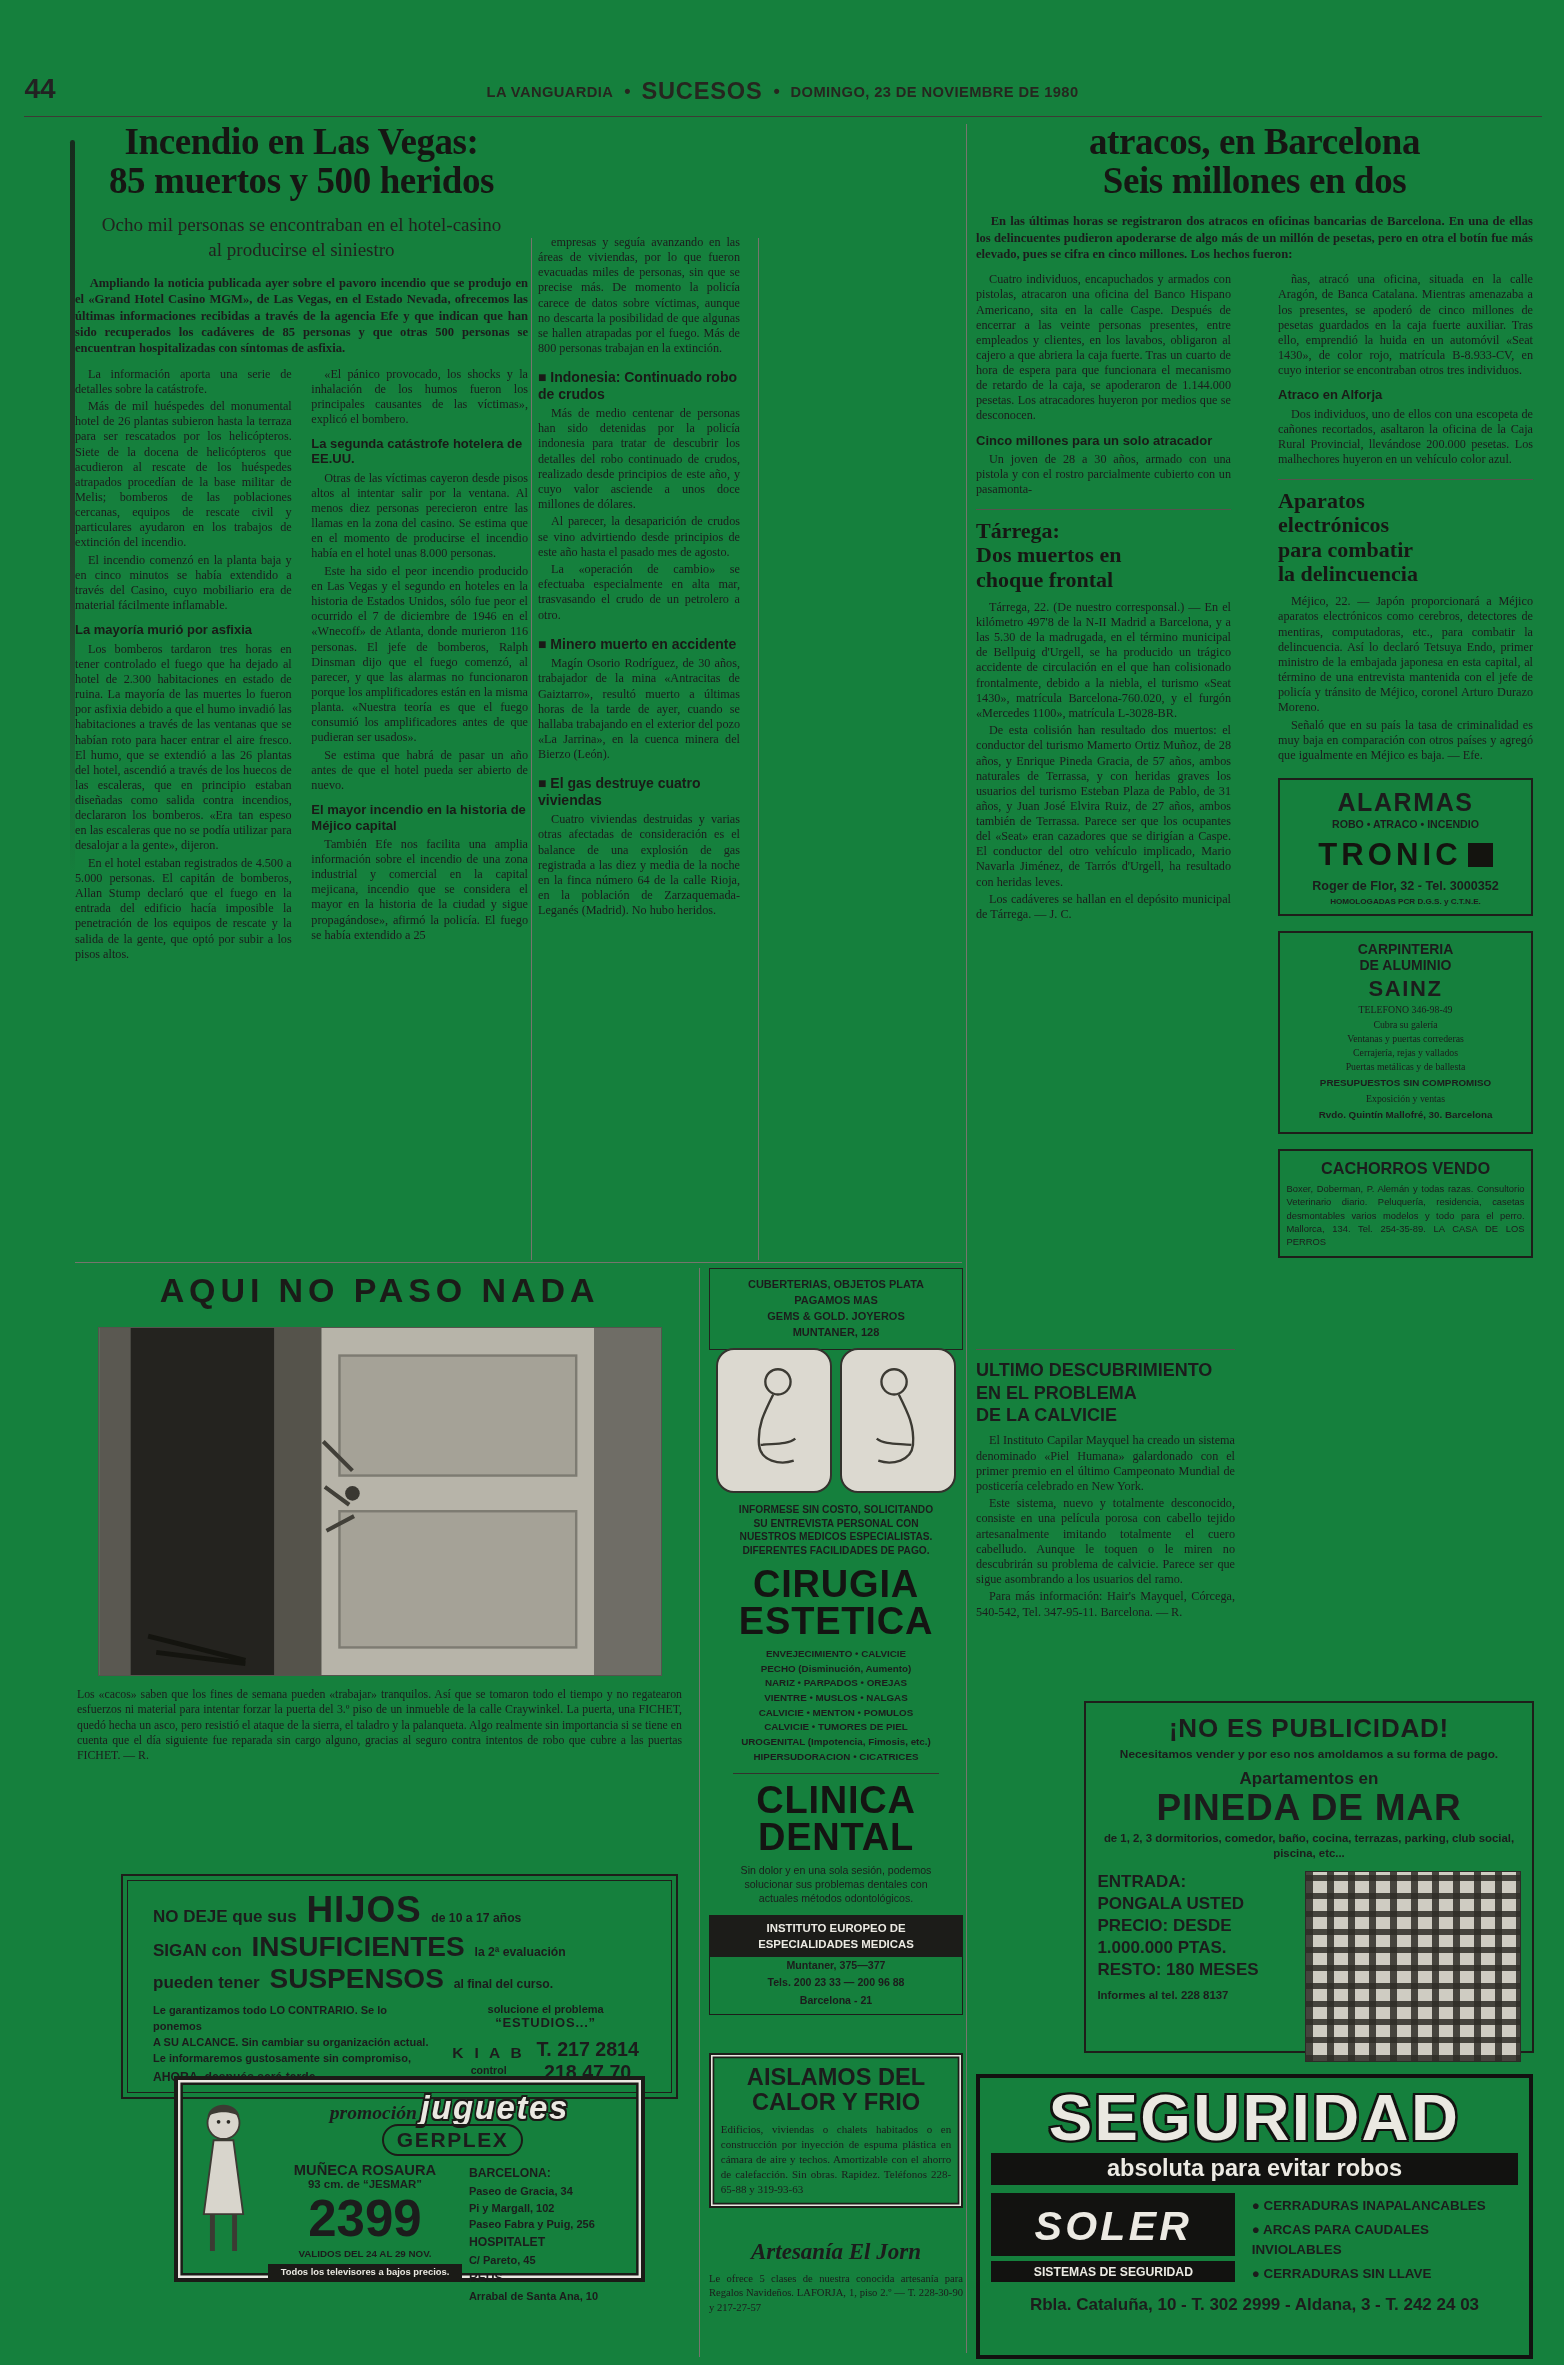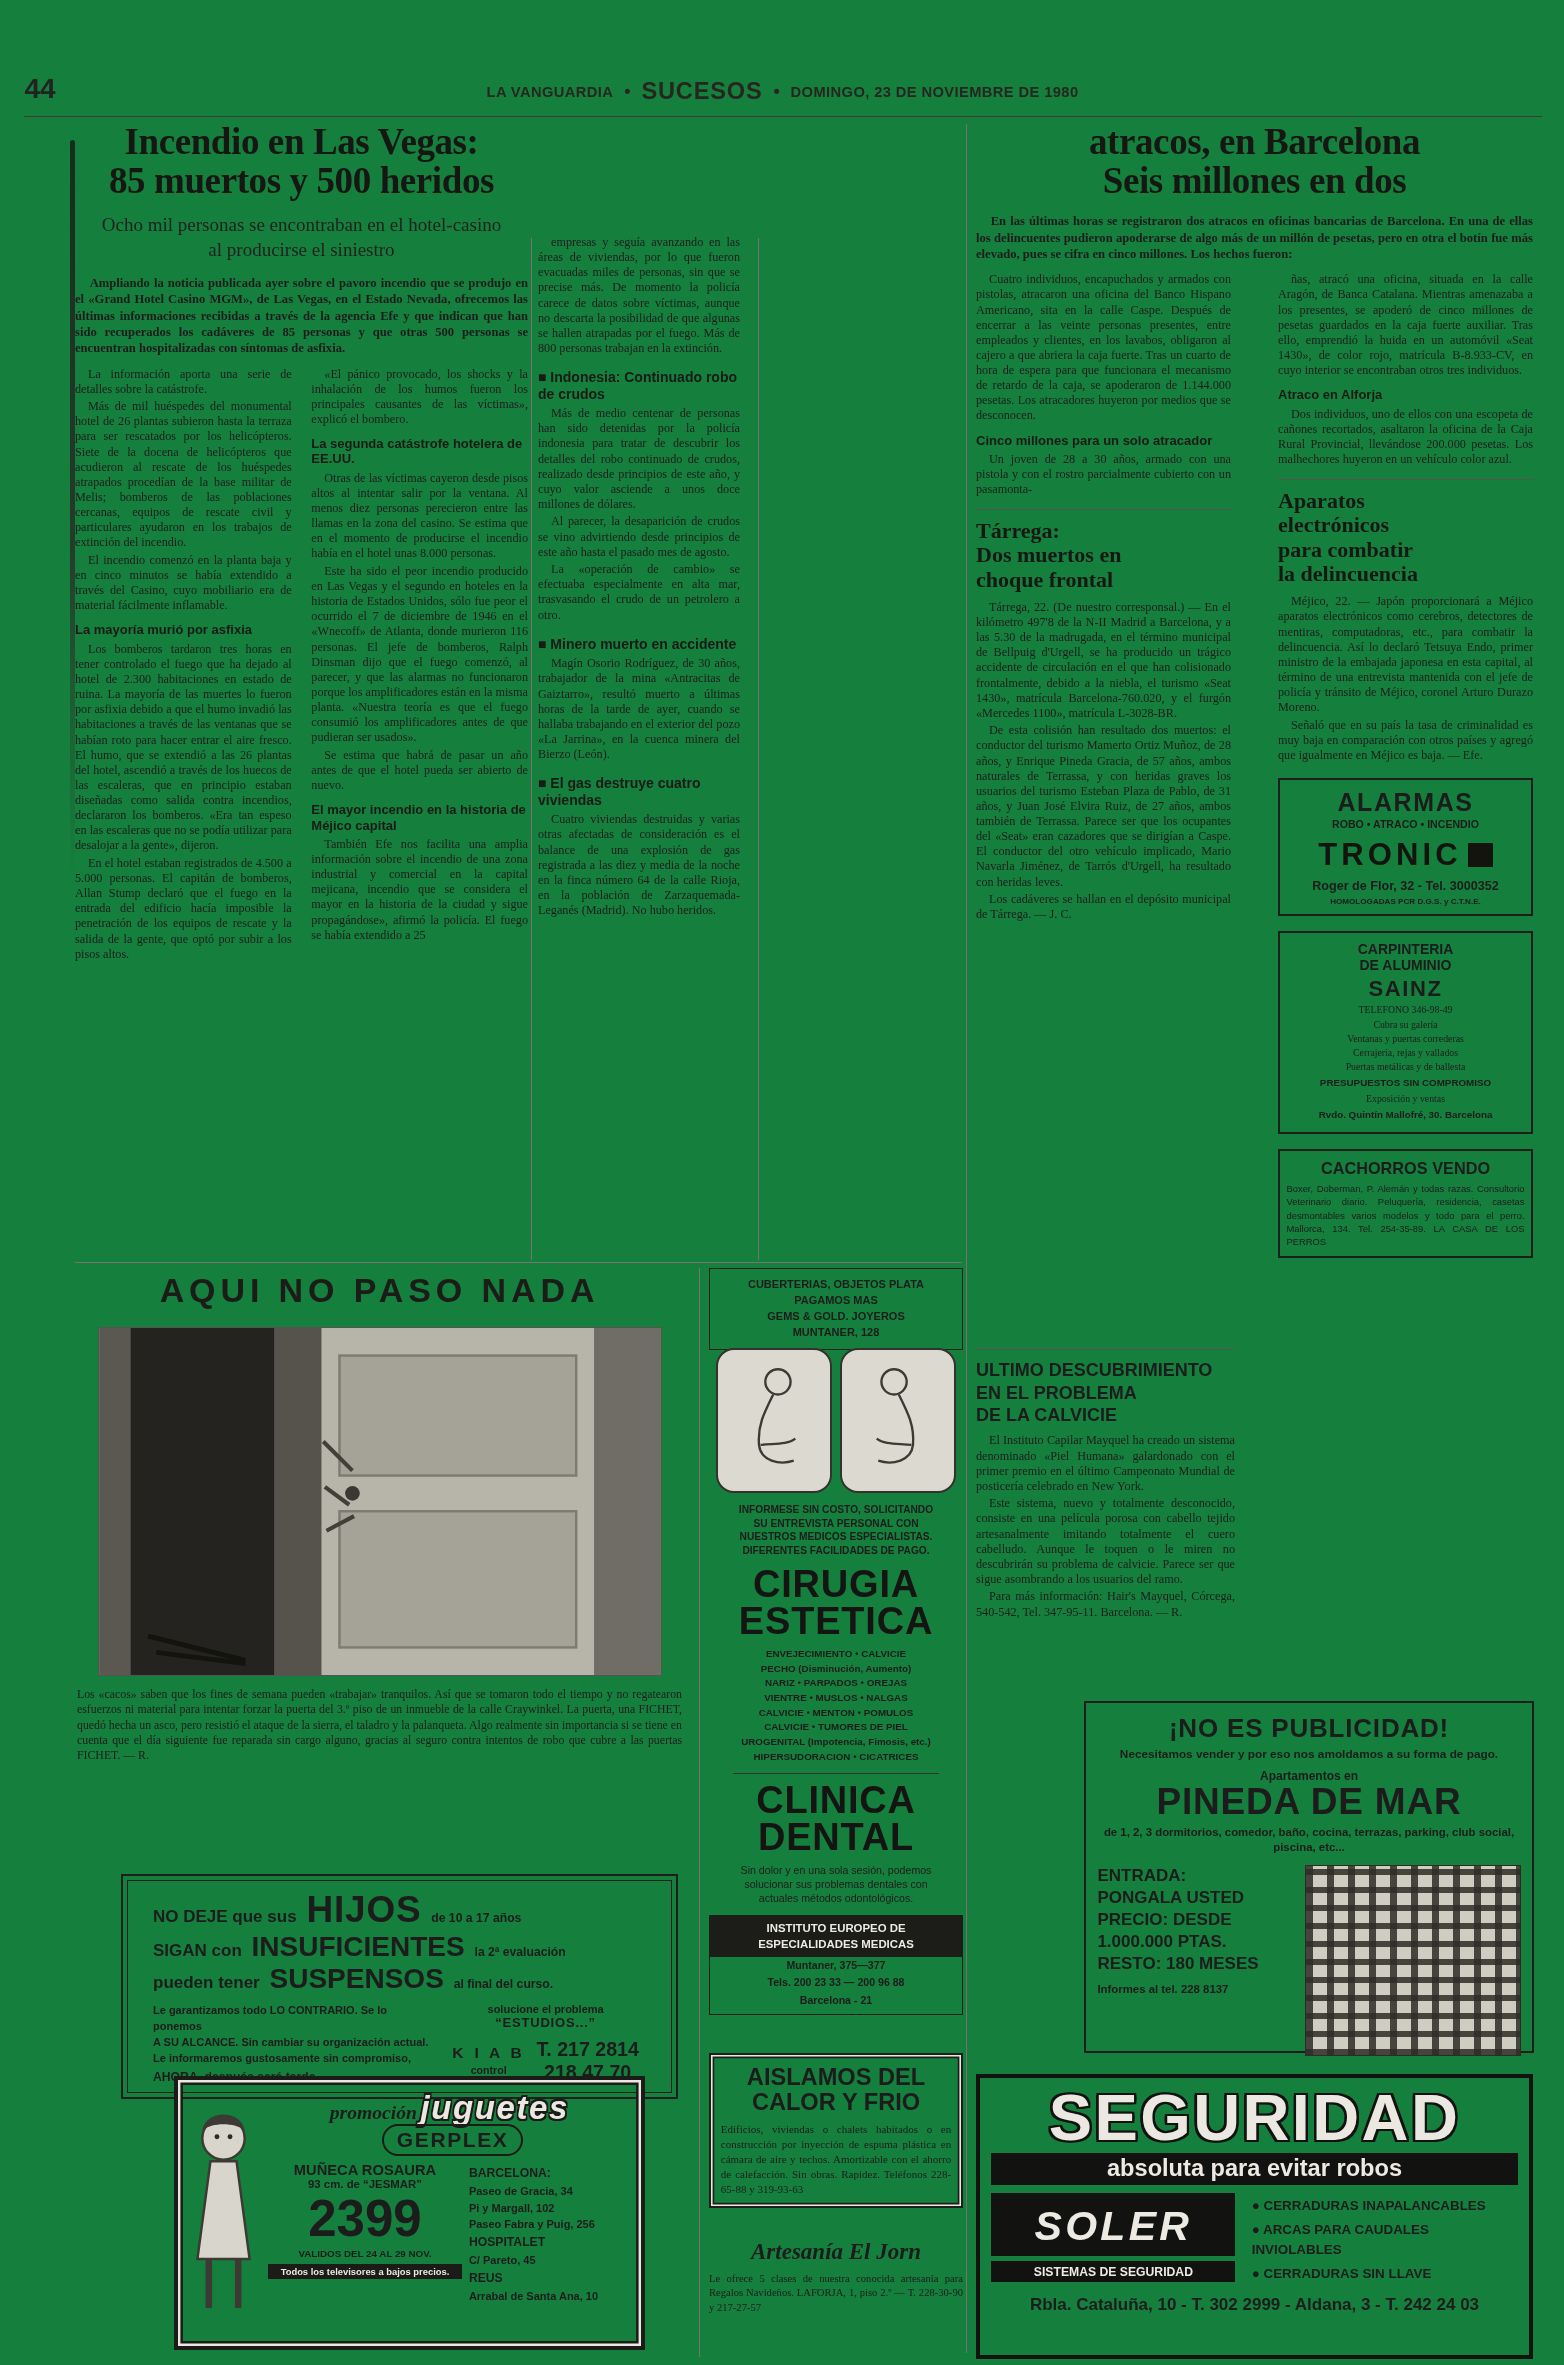--- a/index.html
+++ b/index.html
@@ -87,21 +87,21 @@
   .sz-line { font-size:9.8px; line-height:1.45;font-family:Liberation Serif, serif; }
   .sz-strong { font:bold 9.8px/1.5 "Liberation Sans", sans-serif; margin:1.6px 0; }
   .cach-title { font-weight:900; font-size:16.3px; }
   .cach-body { font-size:9.4px; line-height:1.4; text-align:justify; margin-top:4.1px; }
 
   
   .pineda { position:absolute; left:1084px; top:1701px; width:450px; height:352px; border:2.4px solid #1e1e1a;
     padding:9.8px 11.4px; text-align:center; font-family:"Liberation Sans", sans-serif; }
   .pin-title { font-weight:900; font-size:26px; letter-spacing:0.8px; }
   .pin-sub { font-weight:bold; font-size:11.8px; margin-top:3.3px; }
-  .pin-apart { font-size:12px; font-weight:bold; margin-top:8.1px; }
+  .pin-apart { font-size:17px; font-weight:bold; margin-top:8.1px; }
   .pin-name { font-weight:900; font-size:37px; letter-spacing:0.8px; line-height:1; }
   .pin-desc { font-size:11.4px; font-weight:bold; margin-top:4.9px; line-height:1.3; }
   .pin-bottom { display:flex; margin-top:9.8px; gap:8.1px; text-align:left; }
   .pin-info { flex:1; }
   .p-line { font:900 17px/1.3 "Liberation Sans", sans-serif; }
   .pin-tel { font-size:11.4px; font-weight:bold; margin-top:8.1px; }
   .pin-building { width:216px; height:191px; background:#cfccc2; border:1.6px solid #2c2b27;
     background-image:
       repeating-linear-gradient(90deg, rgba(46,44,38,.85) 0 7.3px, rgba(0,0,0,0) 7.3px 21px),
       repeating-linear-gradient(0deg, rgba(46,44,38,.85) 0 5.7px, rgba(0,0,0,0) 5.7px 18px); }
@@ -120,21 +120,21 @@
   .k-b { font-weight:bold; font-size:11px; line-height:1.45; }
   .k-ah { font-weight:900; font-size:12.2px; margin-top:3.3px; }
   .k-prob { font-size:11px; font-weight:bold; }
   .k-est { font-weight:900; font-size:13px; letter-spacing:0.8px; }
   .k-brandrow { display:flex; justify-content:center; align-items:center; gap:11.4px; margin-top:8.1px; }
   .k-brand { font-weight:900; font-size:15.5px; letter-spacing:3.3px; }
   .k-ctrl { font-size:10.6px; font-weight:bold; }
   .k-tels .k-tel { font-weight:900; font-size:19.6px; line-height:1.15; }
 
   
-  .gerplex { position:absolute; left:174px; top:2076px; width:471px; height:274px; border:4.1px solid #1b1b17;
+  .gerplex { position:absolute; left:174px; top:2076px; width:471px; height:206px; border:4.1px solid #1b1b17;
     box-shadow: inset 0 0 0 2.4px #eae8e1, inset 0 0 0 4.9px #1b1b17; padding:11.4px 9.8px 8.1px 8.1px;
     display:flex; gap:6.5px; font-family:"Liberation Sans", sans-serif; }
   .g-doll { width:75px; flex:none; }
   .g-main { flex:1; min-width:0; }
   .g-promo { text-align:center; }
   .g-script { font:bold italic 19.6px "Liberation Serif", serif; }
   .g-jug { font:900 italic 33px/1 "Liberation Sans", sans-serif; letter-spacing:1.6px;
     color:#eae8e1; text-shadow:-1.6px -1.6px 0 #1b1b17, 1.6px -1.6px 0 #1b1b17, -1.6px 1.6px 0 #1b1b17, 1.6px 1.6px 0 #1b1b17, 0 1.6px 0 #1b1b17, 0 -1.6px 0 #1b1b17, 1.6px 0 0 #1b1b17, -1.6px 0 0 #1b1b17; }
   .g-brandbox { display:inline-block; border:2.4px solid #1b1b17; border-radius:33px; padding:1.6px 13px; margin-left:6.5px;
     font-weight:900; font-size:21px; letter-spacing:1.6px; }

